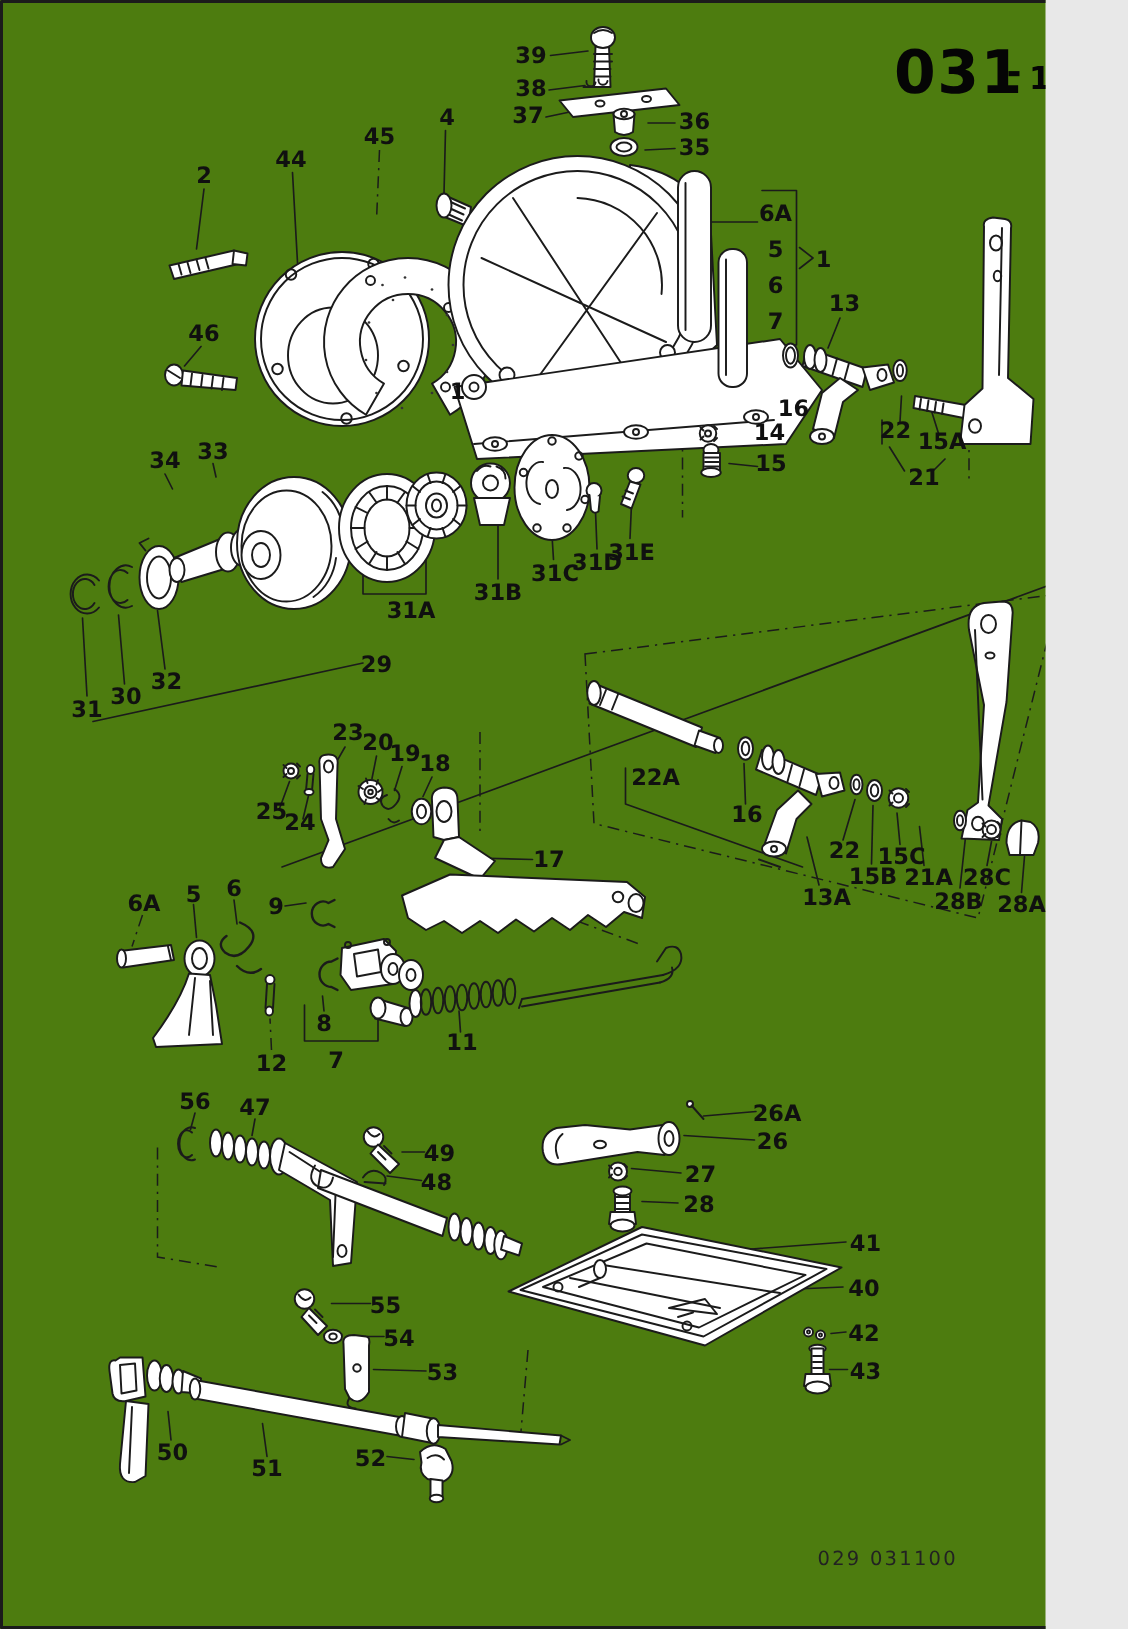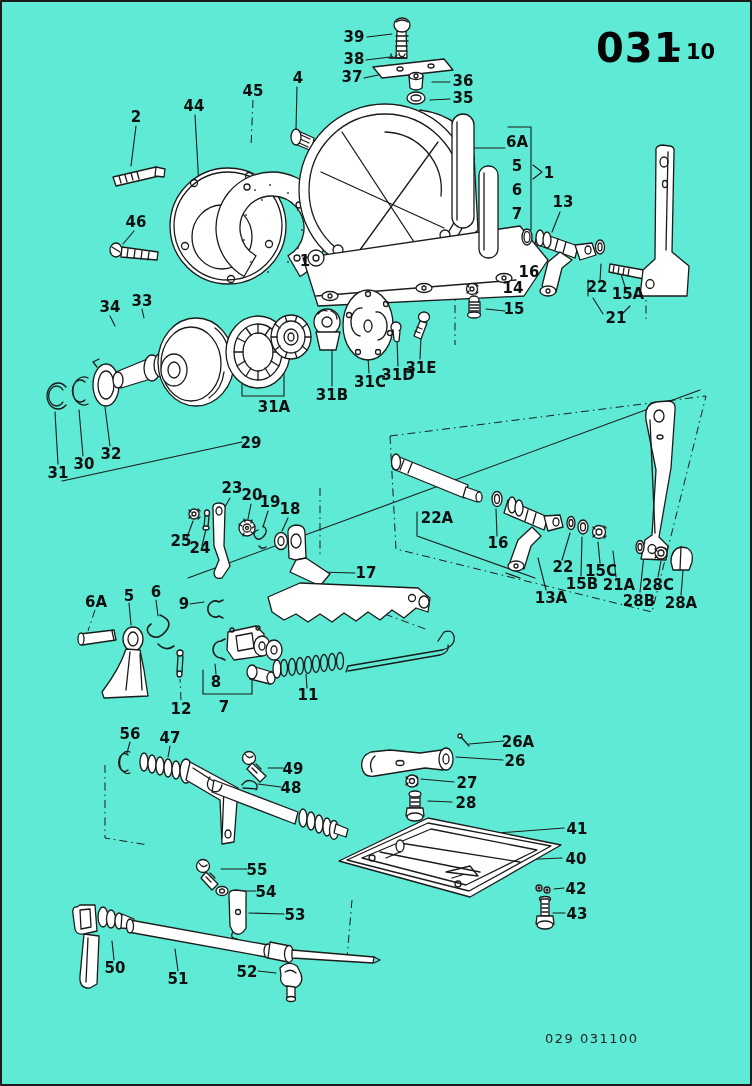--- a/index.html
+++ b/index.html
@@ -1,17 +1,17 @@
 <!DOCTYPE html>
 <html><head>
 <meta charset="utf-8">
 <style>
   html,body{margin:0;padding:0;background:#e8e8e8;}
-  .page{position:relative;width:752px;height:1086px;background:#5eead4;overflow:hidden;
-        font-family:"DejaVu Sans",sans-serif;}
+  .page{position:relative;width:656px;height:1086px;background:#4d7c0f;overflow:hidden;
+        font-family:"DejaVu Sans",sans-serif;padding-left:41px;}
   svg{position:absolute;inset:0;}
   .ol{stroke:#1b1b1b;fill:none;stroke-width:1.3;stroke-linecap:round;stroke-linejoin:round;}
   .fw{stroke:#1b1b1b;fill:#ffffff;stroke-width:1.3;stroke-linecap:round;stroke-linejoin:round;}
   .lead{stroke:#1b1b1b;fill:none;stroke-width:1.1;stroke-linecap:round;stroke-linejoin:round;}
   .dash{stroke:#1b1b1b;fill:none;stroke-width:1;stroke-dasharray:8 4 1.5 4;}
   .lbl{font:600 15px "DejaVu Sans",sans-serif;fill:#101010;text-anchor:middle;}
   .hdr1{font:800 40px "DejaVu Sans",sans-serif;fill:#050505;letter-spacing:1px;}
   .hdr2{font:800 21px "DejaVu Sans",sans-serif;fill:#050505;}
   .hdrdash{font:800 24px "DejaVu Sans",sans-serif;fill:#050505;}
   .ftr{font:500 13px "DejaVu Sans",sans-serif;fill:#222;letter-spacing:1.5px;}

